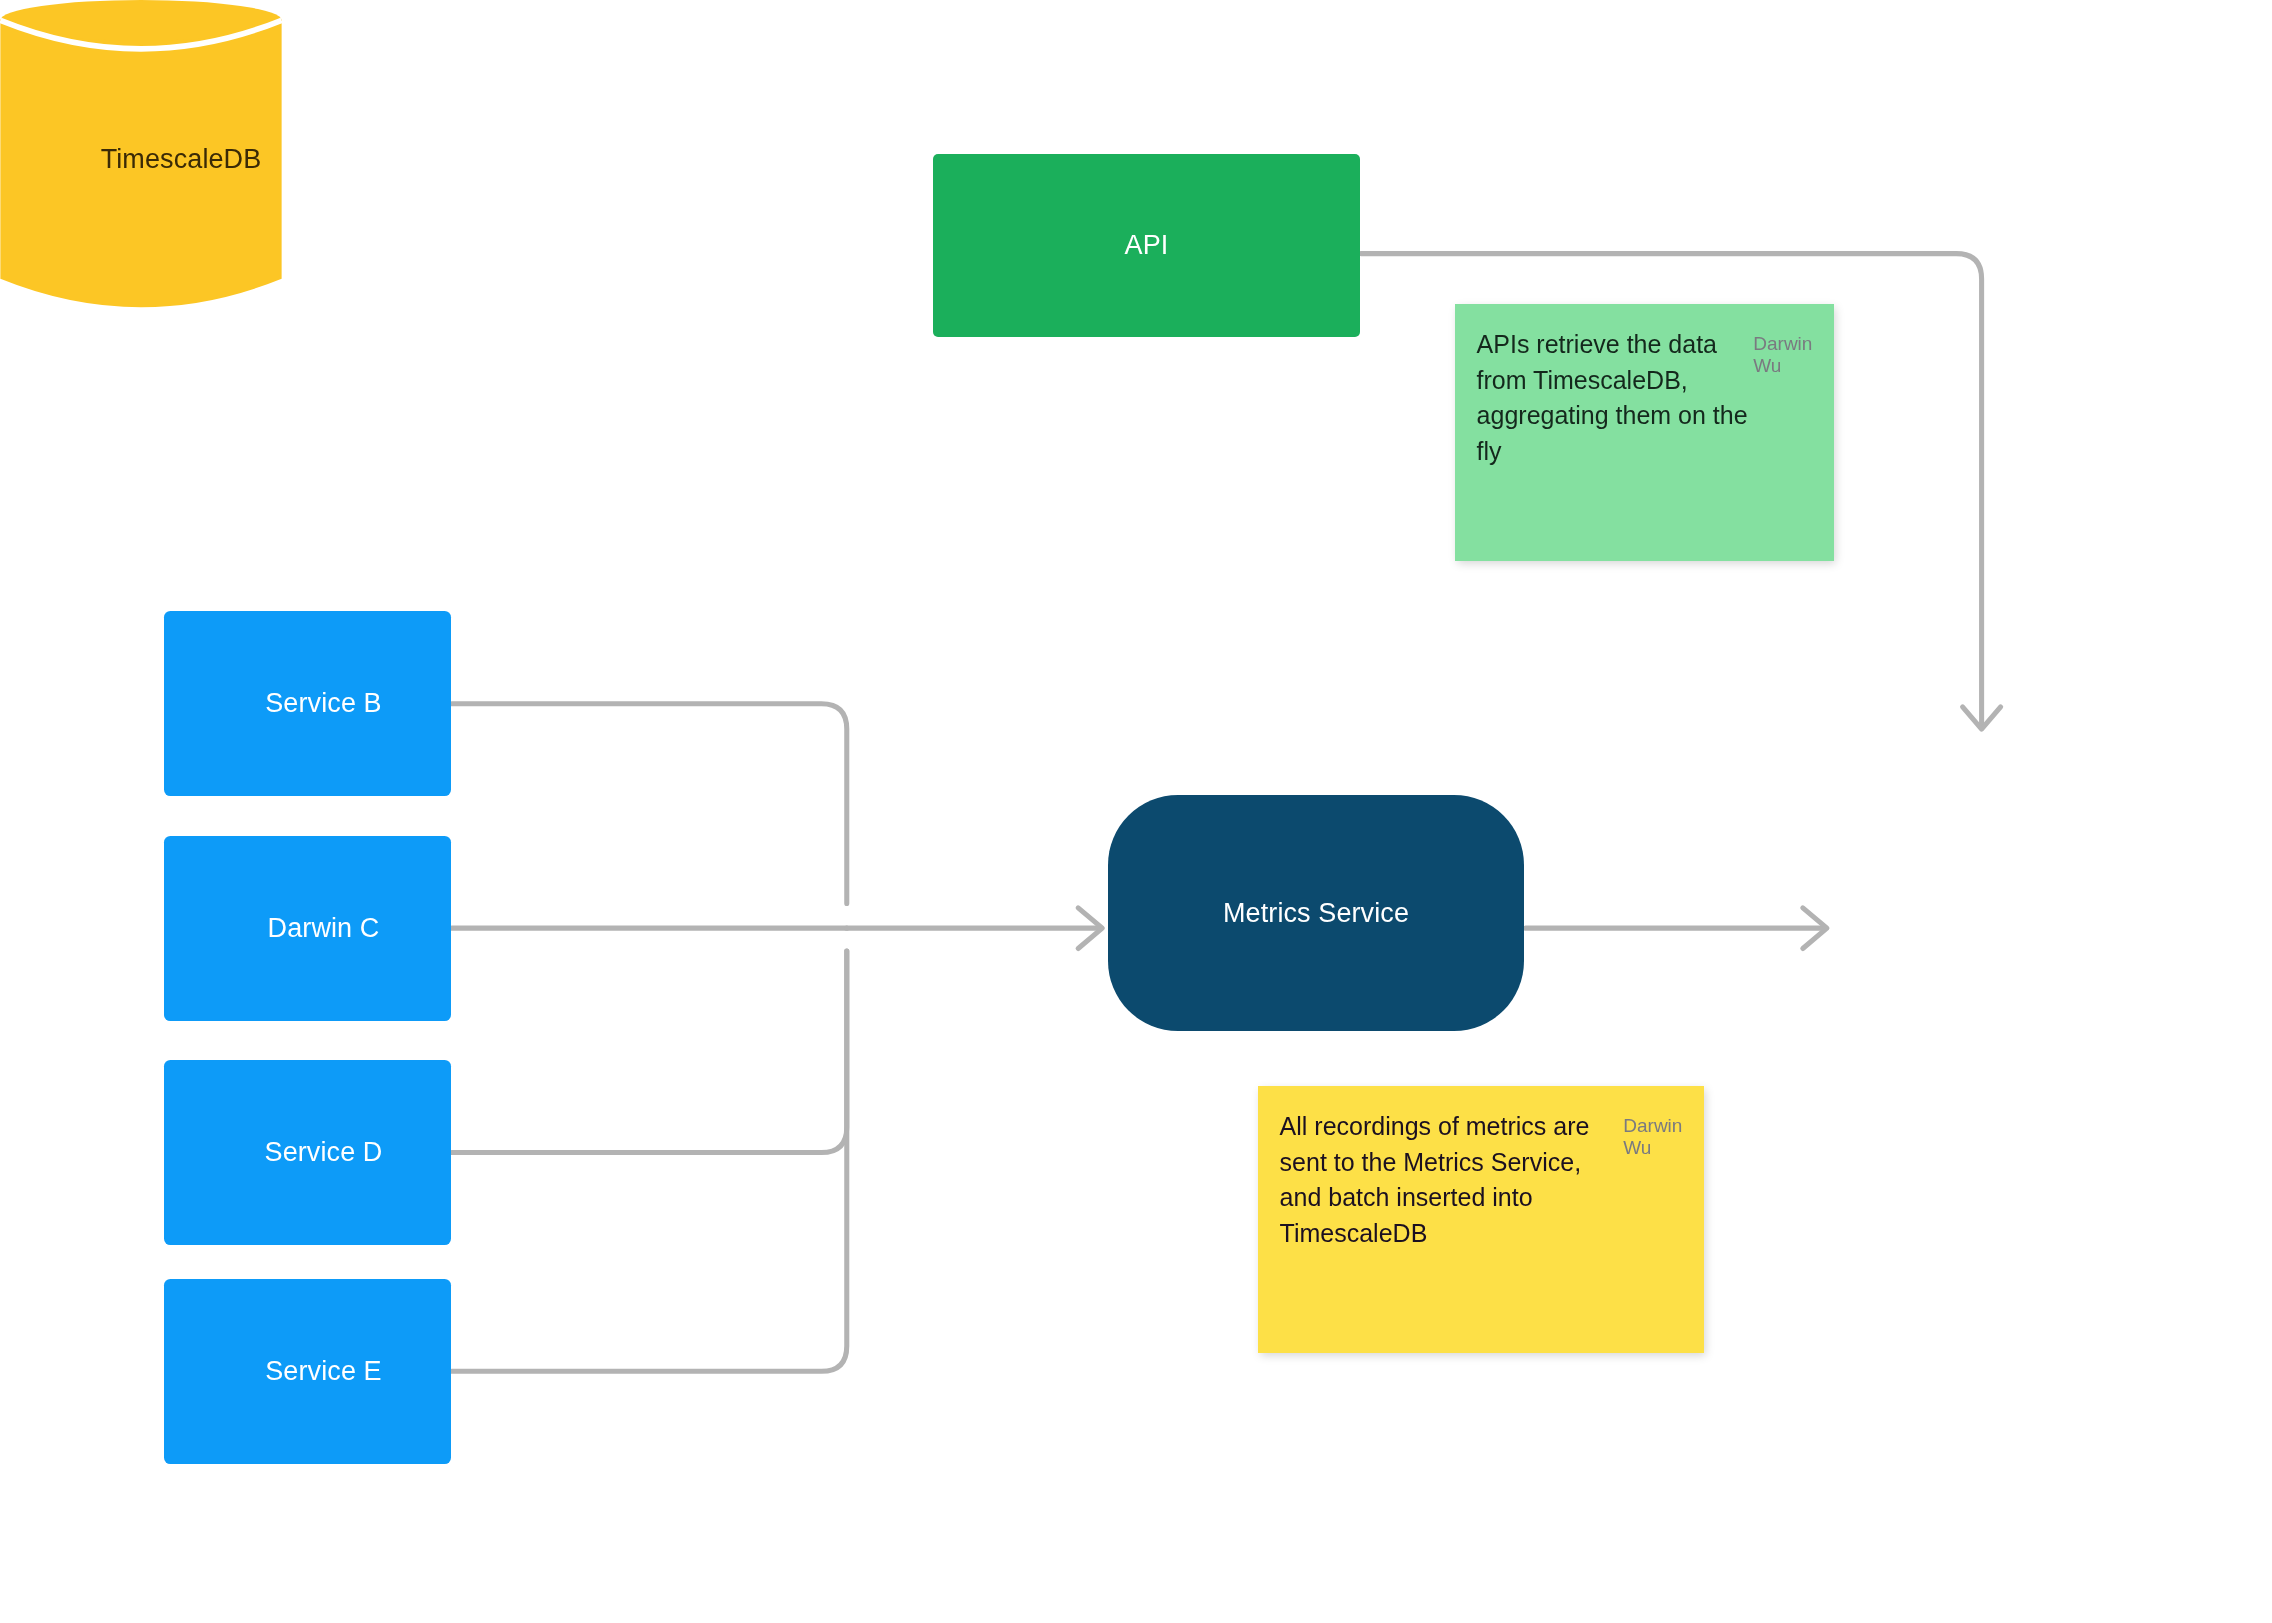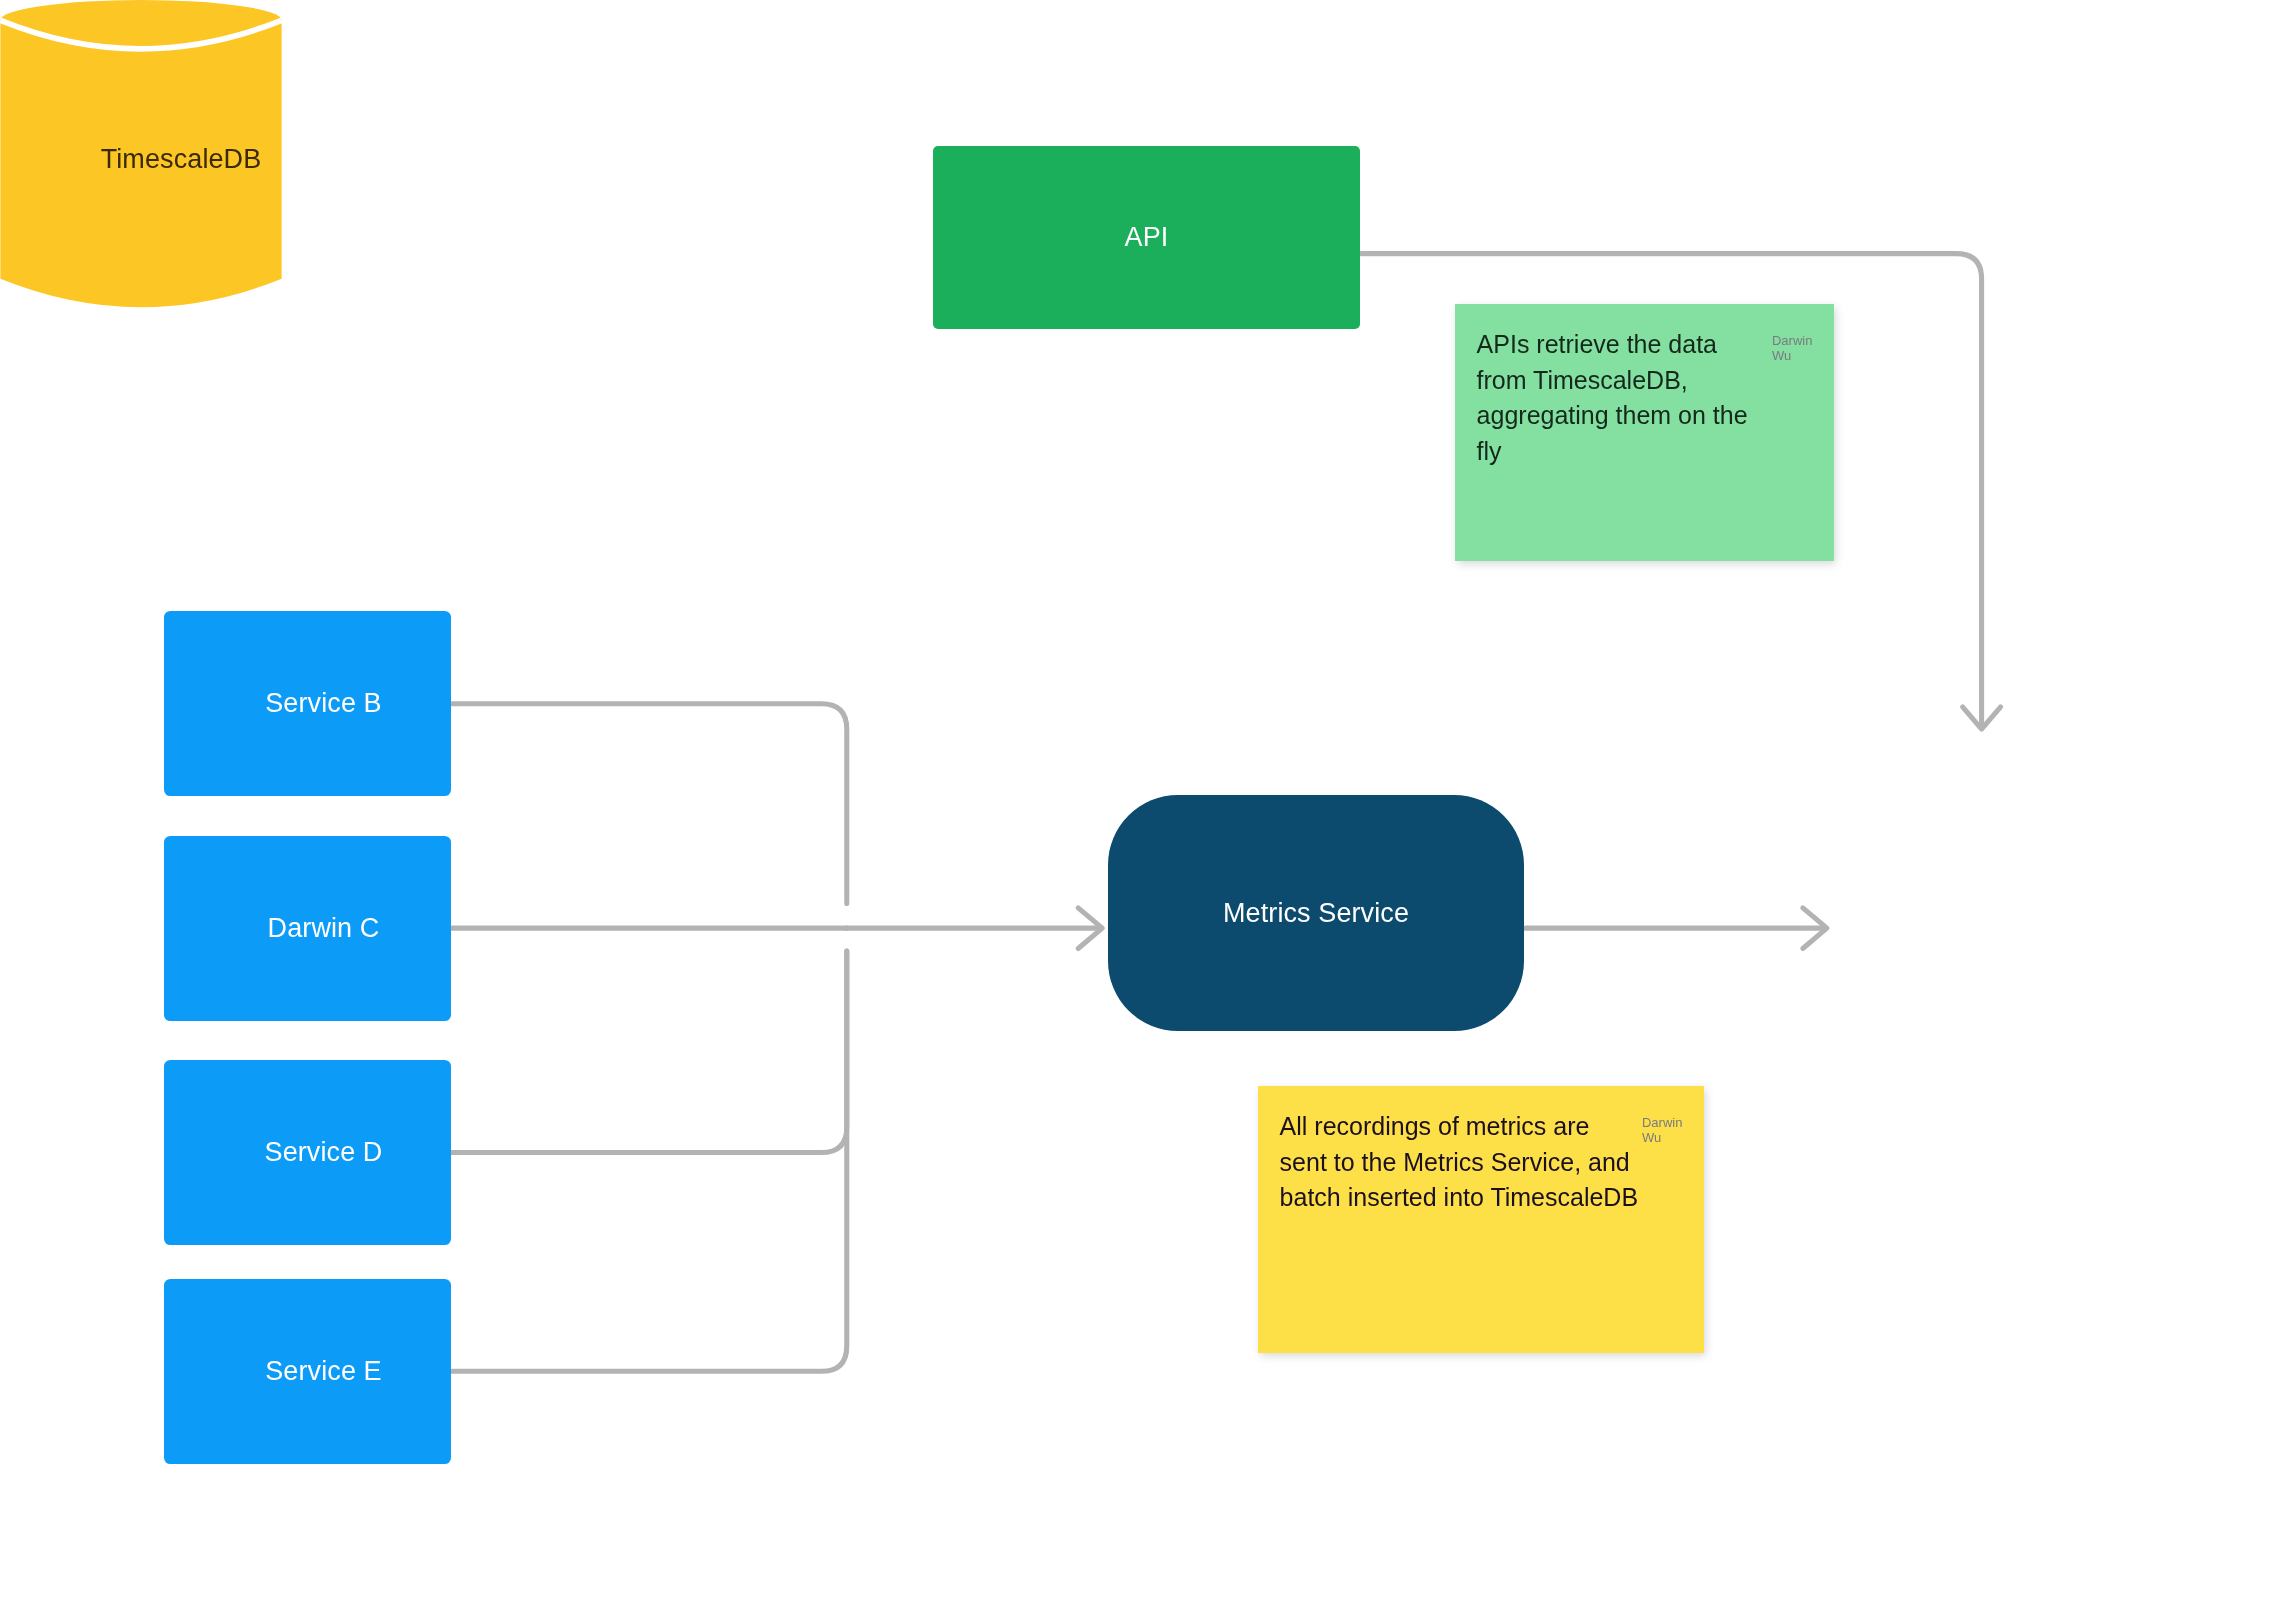--- a/index.html
+++ b/index.html
@@ -38,21 +38,21 @@
   .node-label {
     font-size: 27px;
     font-weight: 400;
     letter-spacing: 0.1px;
     line-height: 1.2;
   }
 
   
   #node-api {
     left: 933px;
-    top: 146px;
+    top: 154px;
     width: 427px;
     height: 183px;
     background: #1BAF5B;
     border-radius: 5px;
     color: #ffffff;
   }
 
   
   .service-box {
     left: 164px;
@@ -117,21 +117,21 @@
     box-shadow: 1.9px 3.2px 9px rgba(0,0,0,0.17);
   }
   .note-text {
     font-size: 25px;
     line-height: 1.42;
     color: #1d1d1f;
     white-space: pre-line;
     flex: 1 1 auto;
   }
   .note-author {
-    font-size: 13px;
+    font-size: 19px;
     color: #7a7a80;
     margin-top: 6.3px;
   }
   #note-green {
     left: 1455px;
     top: 304px;
     width: 379px;
     height: 257px;
     background: #84E0A0;
   }

